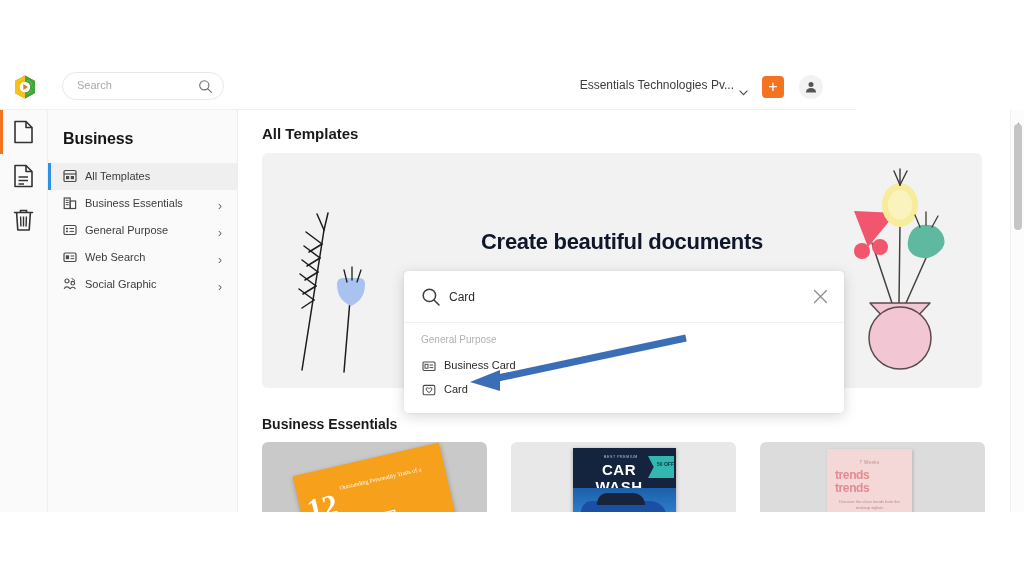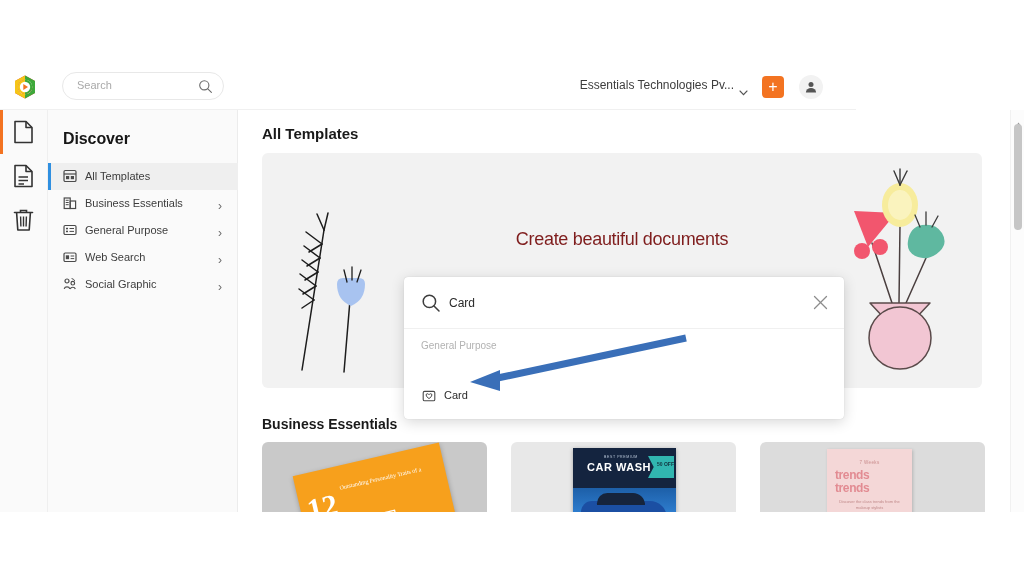--- a/index.html
+++ b/index.html
@@ -108,21 +108,21 @@
   }
   .hero {
     position: absolute; left: 24px; top: 43px;
     width: 720px; height: 235px;
     background: #f2f2f2; border-radius: 6px;
     overflow: hidden;
   }
   .hero-title {
     position: absolute; left: 0; right: 0; top: 76px;
     text-align: center;
-    font-size: 18px; font-weight: normal; color: #7f1d1d;
+    font-size: 22px; font-weight: bold; color: #0f172a;
     letter-spacing: -0.3px;
   }
   .sec-title {
     position: absolute; left: 24px; top: 306px;
     font-size: 14px; font-weight: bold; color: #1a1a1a;
   }
   .cards { position: absolute; left: 24px; top: 332px; }
   .card {
     position: absolute; top: 0; width: 225px; height: 80px;
     border-radius: 6px; overflow: hidden;
@@ -159,21 +159,21 @@
     position: absolute; left: 62px; top: 6px;
     width: 103px; height: 84px; background: #14243f;
     box-shadow: 0 1px 4px rgba(0,0,0,.3);
   }
   .flyer-cw .cw-pre {
     position: absolute; left: 18px; top: 7px; width: 60px;
     font-size: 3.5px; color: #b9c6d8; text-align: center; letter-spacing: .6px;
   }
   .flyer-cw .cw-t {
     position: absolute; left: 10px; top: 13px; width: 72px;
-    font-size: 11px; font-weight: bold; color: #fff;
+    font-size: 15px; font-weight: bold; color: #fff;
     text-align: center; letter-spacing: .5px;
   }
   .flyer-cw .cw-rib {
     position: absolute; right: 2px; top: 8px; width: 26px; height: 22px;
     background: #31b6b0;
     clip-path: polygon(0 0, 100% 0, 100% 100%, 0 100%, 22% 50%);
   }
   .flyer-cw .cw-rib span {
     position: absolute; left: 9px; top: 5px;
     font-size: 5px; font-weight: bold; color: #12343f; line-height: 6px;
@@ -333,21 +333,21 @@
         <path d="M7.5 4.5 v-2 h6 v2" fill="none" stroke="#333" stroke-width="1.6"></path>
         <path d="M3.6 4.5 l1.2 17.5 h11.4 l1.2 -17.5" fill="none" stroke="#333" stroke-width="1.6" stroke-linejoin="round"></path>
         <line x1="7.6" y1="8.5" x2="7.9" y2="18.5" stroke="#333" stroke-width="1.4"></line>
         <line x1="10.5" y1="8.5" x2="10.5" y2="18.5" stroke="#333" stroke-width="1.4"></line>
         <line x1="13.4" y1="8.5" x2="13.1" y2="18.5" stroke="#333" stroke-width="1.4"></line>
       </svg>
     </div>
   </div>
 
   <div class="sidebar">
-    <h2>Discover</h2>
+    <h2>Business</h2>
 
     <div class="nav">
 
       <div class="nav-item selected">
         <span class="n-ico">
           <svg width="14" height="14" viewBox="0 0 14 14">
             <rect x="1" y="1.5" width="12" height="11" rx="1.3" fill="none" stroke="#4a4a4a" stroke-width="1.2"></rect>
             <line x1="1" y1="5" x2="13" y2="5" stroke="#4a4a4a" stroke-width="1.2"></line>
             <rect x="3" y="7" width="3.2" height="3.2" fill="#4a4a4a"></rect>
             <rect x="7.8" y="7" width="3.2" height="3.2" fill="#4a4a4a"></rect>
@@ -511,39 +511,50 @@
           <span class="mk-t">trends</span>
           <span class="mk-t" style="top:33px">trends</span>
           <span class="mk-sub">Discover the class trends from the makeup stylists</span>
 
         </div>
       </div>
     </div>
 
   </div>
 
-  <div class="overlay" style="left:404px; top:215px;text-decoration:underline;">
+  <div class="overlay" style="left:404px; top:209px;text-decoration:underline;">
     <div class="ov-top">
       <span class="ov-mag">
         <svg width="20" height="20" viewBox="0 0 20 20">
           <circle cx="8.4" cy="8.4" r="6.2" fill="none" stroke="#3d3d3d" stroke-width="1.5"></circle>
           <line x1="13" y1="13" x2="18" y2="18" stroke="#3d3d3d" stroke-width="1.5" stroke-linecap="round"></line>
         </svg>
       </span>
       <span class="ov-val">Card</span>
       <span class="ov-x">
         <svg width="15" height="15" viewBox="0 0 15 15">
           <line x1="1.5" y1="1.5" x2="13.5" y2="13.5" stroke="#8c8c8c" stroke-width="1.3" stroke-linecap="round"></line>
           <line x1="13.5" y1="1.5" x2="1.5" y2="13.5" stroke="#8c8c8c" stroke-width="1.3" stroke-linecap="round"></line>
         </svg>
       </span>
     </div>
 
     <div class="ov-group">General Purpose</div>
 
+    <div class="ov-item i0">
+      <span class="oi-ico">
+        <svg width="14" height="14" viewBox="0 0 14 14">
+          <rect x="1" y="3" width="12" height="8.5" rx="1" fill="none" stroke="#4a4a4a" stroke-width="1.1"></rect>
+          <rect x="3" y="5.3" width="3" height="3.9" fill="none" stroke="#4a4a4a" stroke-width="1"></rect>
+          <line x1="7.6" y1="6" x2="11.2" y2="6" stroke="#4a4a4a" stroke-width="1"></line>
+          <line x1="7.6" y1="8.6" x2="11.2" y2="8.6" stroke="#4a4a4a" stroke-width="1"></line>
+        </svg>
+      </span>
+      <span class="oi-lbl">Business Card</span>
+    </div>
 
     <div class="ov-item i1">
       <span class="oi-ico">
         <svg width="14" height="14" viewBox="0 0 14 14">
           <rect x="1.2" y="2.4" width="11.6" height="9.4" rx="1.4" fill="none" stroke="#4a4a4a" stroke-width="1.1"></rect>
           <path d="M7 9.6 q-2.9 -1.9 -2.9 -3.6 q0 -1.3 1.3 -1.3 q1 0 1.6 1 q.6 -1 1.6 -1 q1.3 0 1.3 1.3 q0 1.7 -2.9 3.6 z" fill="none" stroke="#4a4a4a" stroke-width="1"></path>
         </svg>
       </span>
       <span class="oi-lbl">Card</span>
     </div>

